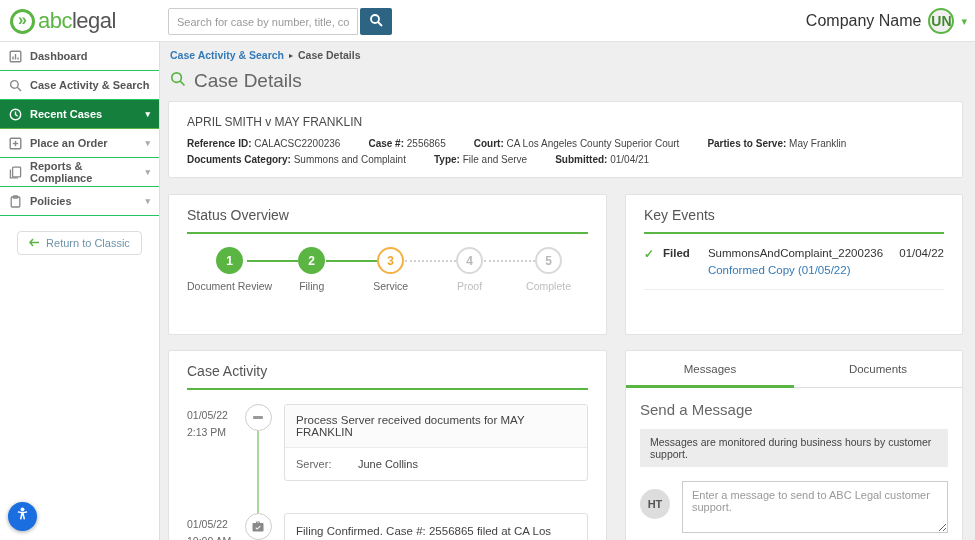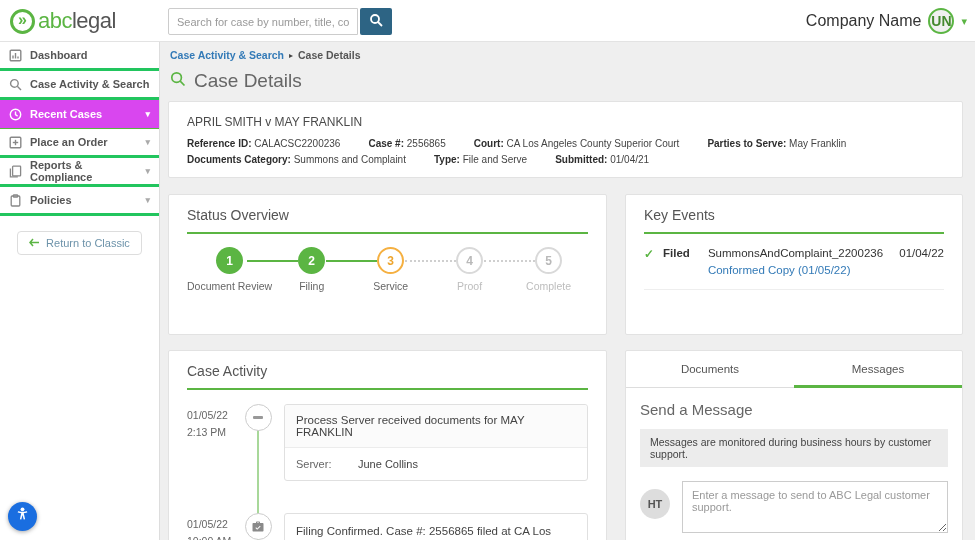--- a/index.html
+++ b/index.html
@@ -25,25 +25,25 @@
     gap:7px;cursor:pointer;}
   .company{font-size:16px;color:#333;}
   .avatar{width:26px;height:26px;border-radius:50%;background:#f0f0f0;border:2px solid #5bb543;
     color:#44882e;font-size:14px;font-weight:bold;display:flex;align-items:center;justify-content:center;}
   .caret-green{color:#5bb543;font-size:11px;}
 
   
   .sidebar{position:fixed;top:42px;left:0;bottom:0;width:160px;background:#fff;
     border-right:1px solid #ddd;z-index:10;}
   .side-item{height:29px;display:flex;align-items:center;padding:0 9px;
-    border-bottom:3px solid #22c55e;font-size:11px;font-weight:bold;color:#555;cursor:pointer;}
+    border-bottom:1px solid #22c55e;font-size:11px;font-weight:bold;color:#555;cursor:pointer;}
   .side-item .ic{width:21px;display:flex;align-items:center;color:#888;}
   .side-item .lbl{flex:1;}
   .side-item .caret{color:#aaa;font-size:9px;}
-  .side-item.active{background:#d946ef;color:#fff;border-bottom:1px solid #5bb543;}
+  .side-item.active{background:#15803d;color:#fff;border-bottom:1px solid #5bb543;}
   .side-item.active .ic{color:#fff;}
   .side-item.active .caret{color:#fff;}
   .return-btn{display:flex;align-items:center;gap:6px;margin:15px auto 0;width:max-content;
     padding:5px 11px;border:1px solid #ddd;border-radius:4px;background:#fff;color:#6d93aa;
     font-size:11px;cursor:pointer;font-family:inherit;}
 
   
   .main{position:absolute;top:42px;left:160px;right:0;bottom:0;background:#efefef;
     padding:7px 12px 0 8px;overflow:hidden;}
   .breadcrumb{font-size:10.5px;display:flex;align-items:center;gap:5px;padding-left:2px;}
@@ -351,22 +351,22 @@
           <span class="kv-docs">
             <div class="kv-doc">SummonsAndComplaint_2200236</div>
             <div class="kv-link">Conformed Copy (01/05/22)</div>
           </span>
           <span class="kv-date">01/04/22</span>
         </div>
       </div>
 
       <div class="card">
         <div class="tabs">
+          <div class="tab active">Messages</div>
           <div class="tab">Documents</div>
-          <div class="tab active">Messages</div>
         </div>
         <div class="msg-body">
           <div class="msg-heading">Send a Message</div>
           <div class="msg-notice">Messages are monitored during business hours by customer support.</div>
           <div class="compose">
             <div class="msg-avatar">HT</div>
             <div class="compose-right">
               <textarea placeholder="Enter a message to send to ABC Legal customer support." style=""></textarea>
 
             </div>

